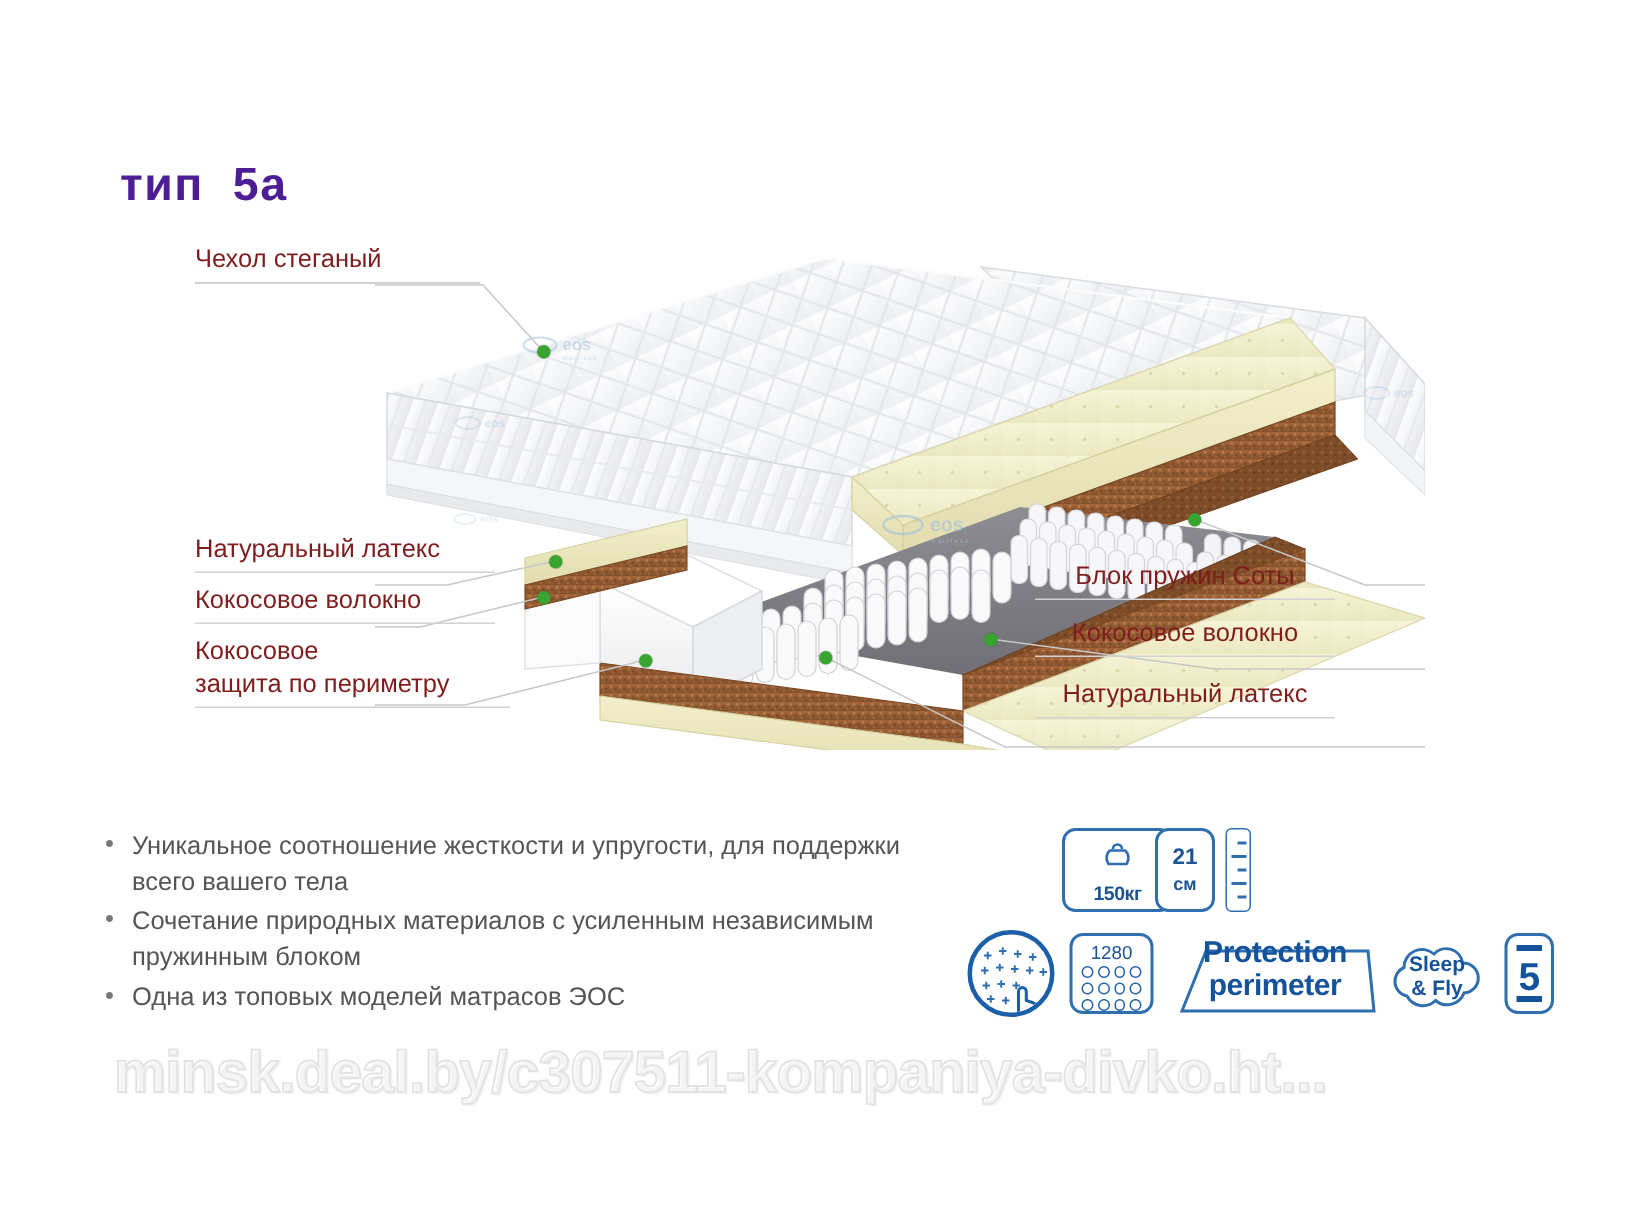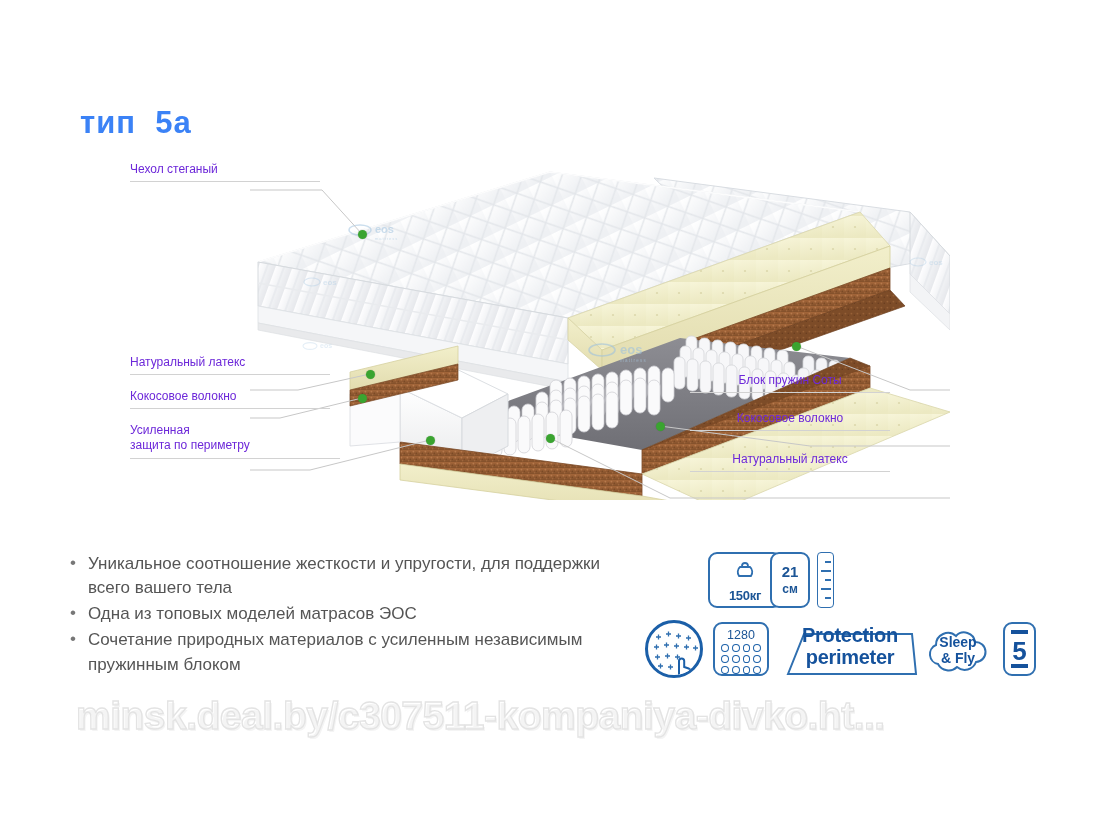--- a/index.html
+++ b/index.html
@@ -8,26 +8,26 @@
     background: #ffffff;
     font-family: "Liberation Sans", sans-serif;
     overflow: hidden;
   }
   #page { position: relative; width: 1100px; height: 814px; background: #fff; }
 
   
   #title {
     position: absolute; left: 80px; top: 105px;
     font-size: 31px; font-weight: bold;
-    color: #3b82f6; letter-spacing: 1px;
+    color: #4c1d95; letter-spacing: 1px;
     white-space: pre;
   }
 
   
-  .callout { position: absolute; font-size: 12px; color: #6d28d9; line-height: 1.28; }
+  .callout { position: absolute; font-size: 17px; color: #7f1d1d; line-height: 1.28; }
   .callout .ln { display: block; }
   .callout .rule {
     position: absolute; left: 0; bottom: -5px; height: 1px;
     background: #d2d2d2;
   }
   .callout.right { text-align: center; }
   .callout.right .rule { right: 0; left: auto; }
 
   
   .dot {
@@ -408,21 +408,21 @@
     <span class="ln">Натуральный латекс</span>
     <span class="rule" style="width:200px;"></span>
   </div>
 
   <div class="callout" style="left:130px; top:389px; width:200px;">
     <span class="ln">Кокосовое волокно</span>
     <span class="rule" style="width:200px;"></span>
   </div>
 
   <div class="callout" style="left:130px; top:423px; width:210px;">
-    <span class="ln">Усиленная</span>
+    <span class="ln">Кокосовое</span>
     <span class="ln">защита по периметру</span>
     <span class="rule" style="width:210px;"></span>
   </div>
 
   <div class="callout right" style="left:690px; top:373px; width:200px;">
     <span class="ln">Блок пружин Соты</span>
     <span class="rule" style="width:200px;"></span>
   </div>
 
   <div class="callout right" style="left:690px; top:411px; width:200px;">
@@ -430,22 +430,22 @@
     <span class="rule" style="width:200px;"></span>
   </div>
 
   <div class="callout right" style="left:690px; top:452px; width:200px;">
     <span class="ln">Натуральный латекс</span>
     <span class="rule" style="width:200px;"></span>
   </div>
 
   <ul id="bullets">
     <li>Уникальное соотношение жесткости и упругости, для поддержки всего вашего тела</li>
+    <li>Сочетание природных материалов с усиленным независимым пружинным блоком</li>
     <li>Одна из топовых моделей матрасов ЭОС</li>
-    <li>Сочетание природных материалов с усиленным независимым пружинным блоком</li>
   </ul>
 
   <div id="icons">
 
     <div class="ibox" id="weight-box">
       <span id="weight-glyph">
         <svg width="22" height="26" viewBox="0 0 22 26">
           <path d="M8 7 a3 3 0 0 1 6 0" fill="none" stroke="#2f6fb0" stroke-width="1.8"></path>
           <path d="M6 8 h10 a5 6 0 0 1 1 9 h-12 a5 6 0 0 1 1 -9 z" fill="none" stroke="#2f6fb0" stroke-width="1.8"></path>
         </svg>

